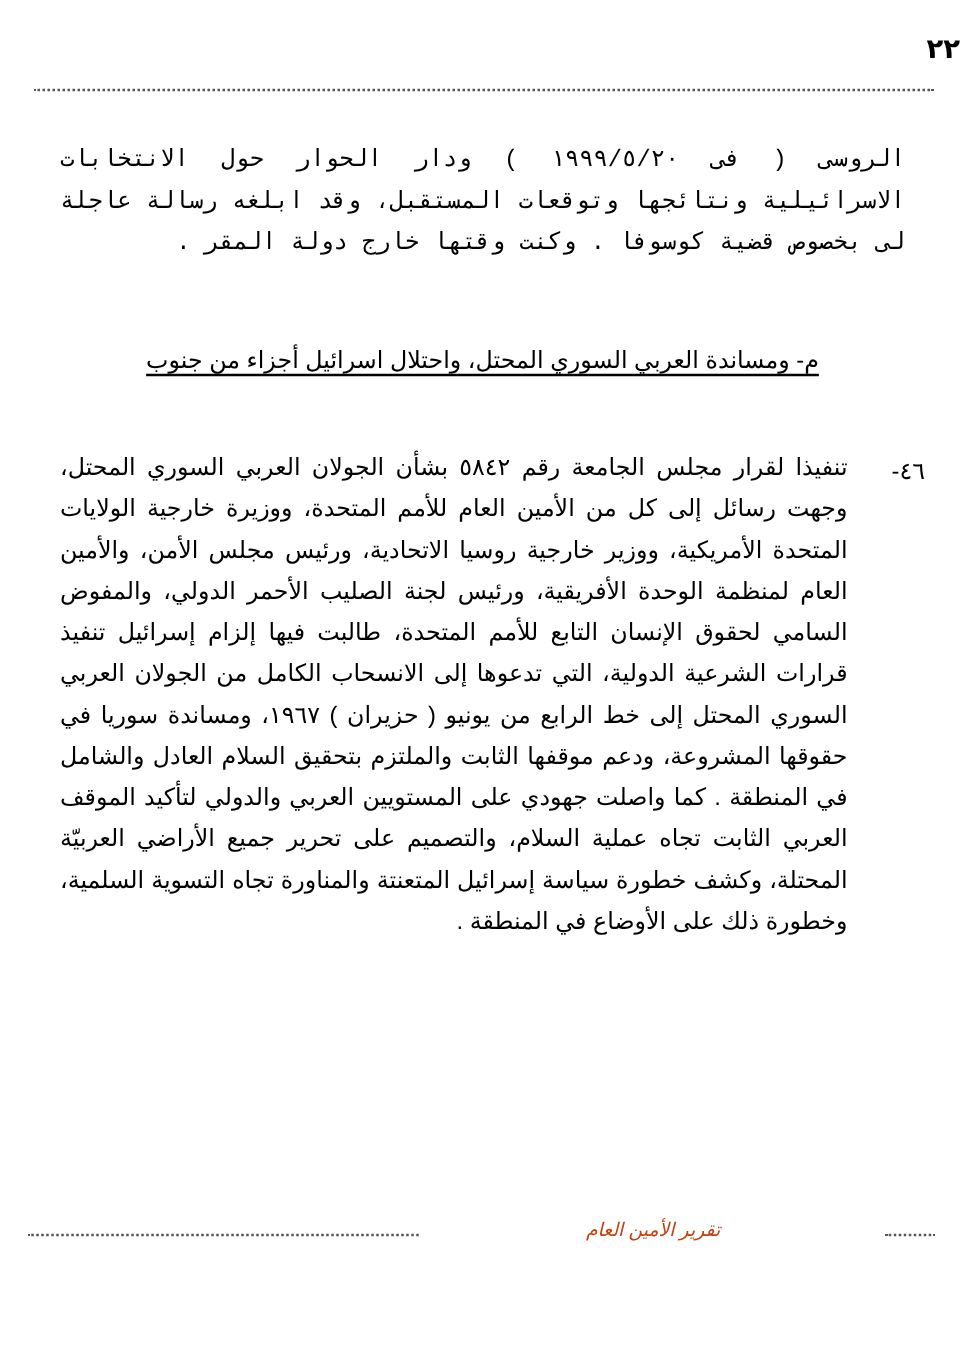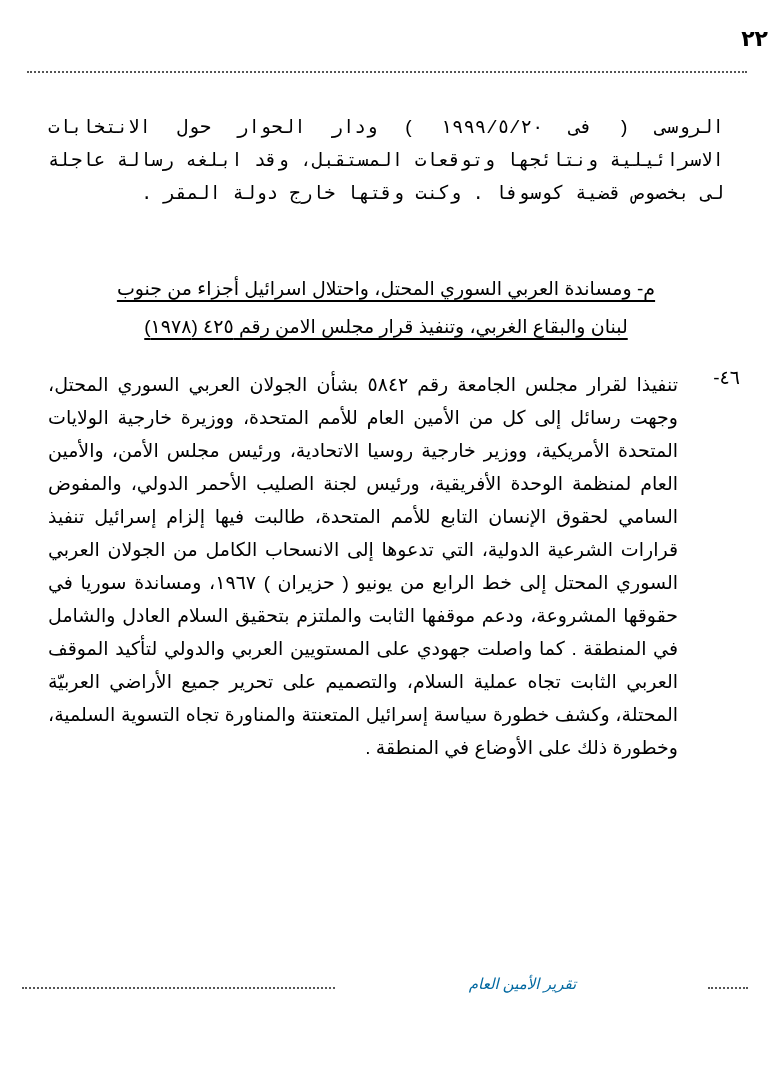--- a/index.html
+++ b/index.html
@@ -26,45 +26,44 @@
       font-size: 19px; line-height: 38px; text-align: center;
     }
     .heading .hl {
       display: block;
       text-decoration: underline; text-decoration-thickness: 1.5px; text-underline-offset: 5px;
     }
     .item-num {
       position: absolute; top: 366px; left: 680px; width: 60px; direction: rtl;
       font-size: 19px; text-align: right;
     }
-    .para2 { top: 368px; left: 48px; width: 630px; line-height: 33px; }
+    .para2 { top: 358px; left: 48px; width: 630px; line-height: 33px; }
     .footer-rule-left {
       position: absolute; top: 987px; left: 22px; width: 313px; height: 0;
       border-top: 2px dotted #555;
     }
     .footer-rule-right {
       position: absolute; top: 987px; left: 708px; width: 40px; height: 0;
       border-top: 2px dotted #555;
     }
     .footer-text {
       position: absolute; top: 975px; left: 340px; width: 365px; direction: rtl;
-      text-align: center; font-size: 15px; font-style: italic; color: #0369a1;
+      text-align: center; font-size: 15px; font-style: italic; color: #c2410c;
     }
   </style>
 </head>
 <body>
 
 <div class="page-number">٢٢</div>
 <div class="rule-top"></div>
 
 <div class="body-text para1">الروسى ( فى ١٩٩٩/٥/٢٠ ) ودار الحوار حول الانتخابات الاسرائيلية ونتائجها وتوقعات المستقبل، وقد ابلغه رسالة عاجلة لى بخصوص قضية كوسوفا . وكنت وقتها خارج دولة المقر .</div>
 
 <div class="heading">
   <span class="hl">م- ومساندة العربي السوري المحتل، واحتلال اسرائيل أجزاء من جنوب</span>
-  <span class="hl">لبنان والبقاع الغربي، وتنفيذ قرار مجلس الامن رقم ٤٢٥ (١٩٧٨)</span>
 </div>
 
 <div class="item-num">٤٦-</div>
 <div class="body-text para2">تنفيذا لقرار مجلس الجامعة رقم ٥٨٤٢ بشأن الجولان العربي السوري المحتل، وجهت رسائل إلى كل من الأمين العام للأمم المتحدة، ووزيرة خارجية الولايات المتحدة الأمريكية، ووزير خارجية روسيا الاتحادية، ورئيس مجلس الأمن، والأمين العام لمنظمة الوحدة الأفريقية، ورئيس لجنة الصليب الأحمر الدولي، والمفوض السامي لحقوق الإنسان التابع للأمم المتحدة، طالبت فيها إلزام إسرائيل تنفيذ قرارات الشرعية الدولية، التي تدعوها إلى الانسحاب الكامل من الجولان العربي السوري المحتل إلى خط الرابع من يونيو ( حزيران ) ١٩٦٧، ومساندة سوريا في حقوقها المشروعة، ودعم موقفها الثابت والملتزم بتحقيق السلام العادل والشامل في المنطقة . كما واصلت جهودي على المستويين العربي والدولي لتأكيد الموقف العربي الثابت تجاه عملية السلام، والتصميم على تحرير جميع الأراضي العربيّة المحتلة، وكشف خطورة سياسة إسرائيل المتعنتة والمناورة تجاه التسوية السلمية، وخطورة ذلك على الأوضاع في المنطقة .</div>
 
 <div class="footer-rule-left"></div>
 <div class="footer-text">تقرير الأمين العام</div>
 <div class="footer-rule-right"></div>
 
 </body></html>

